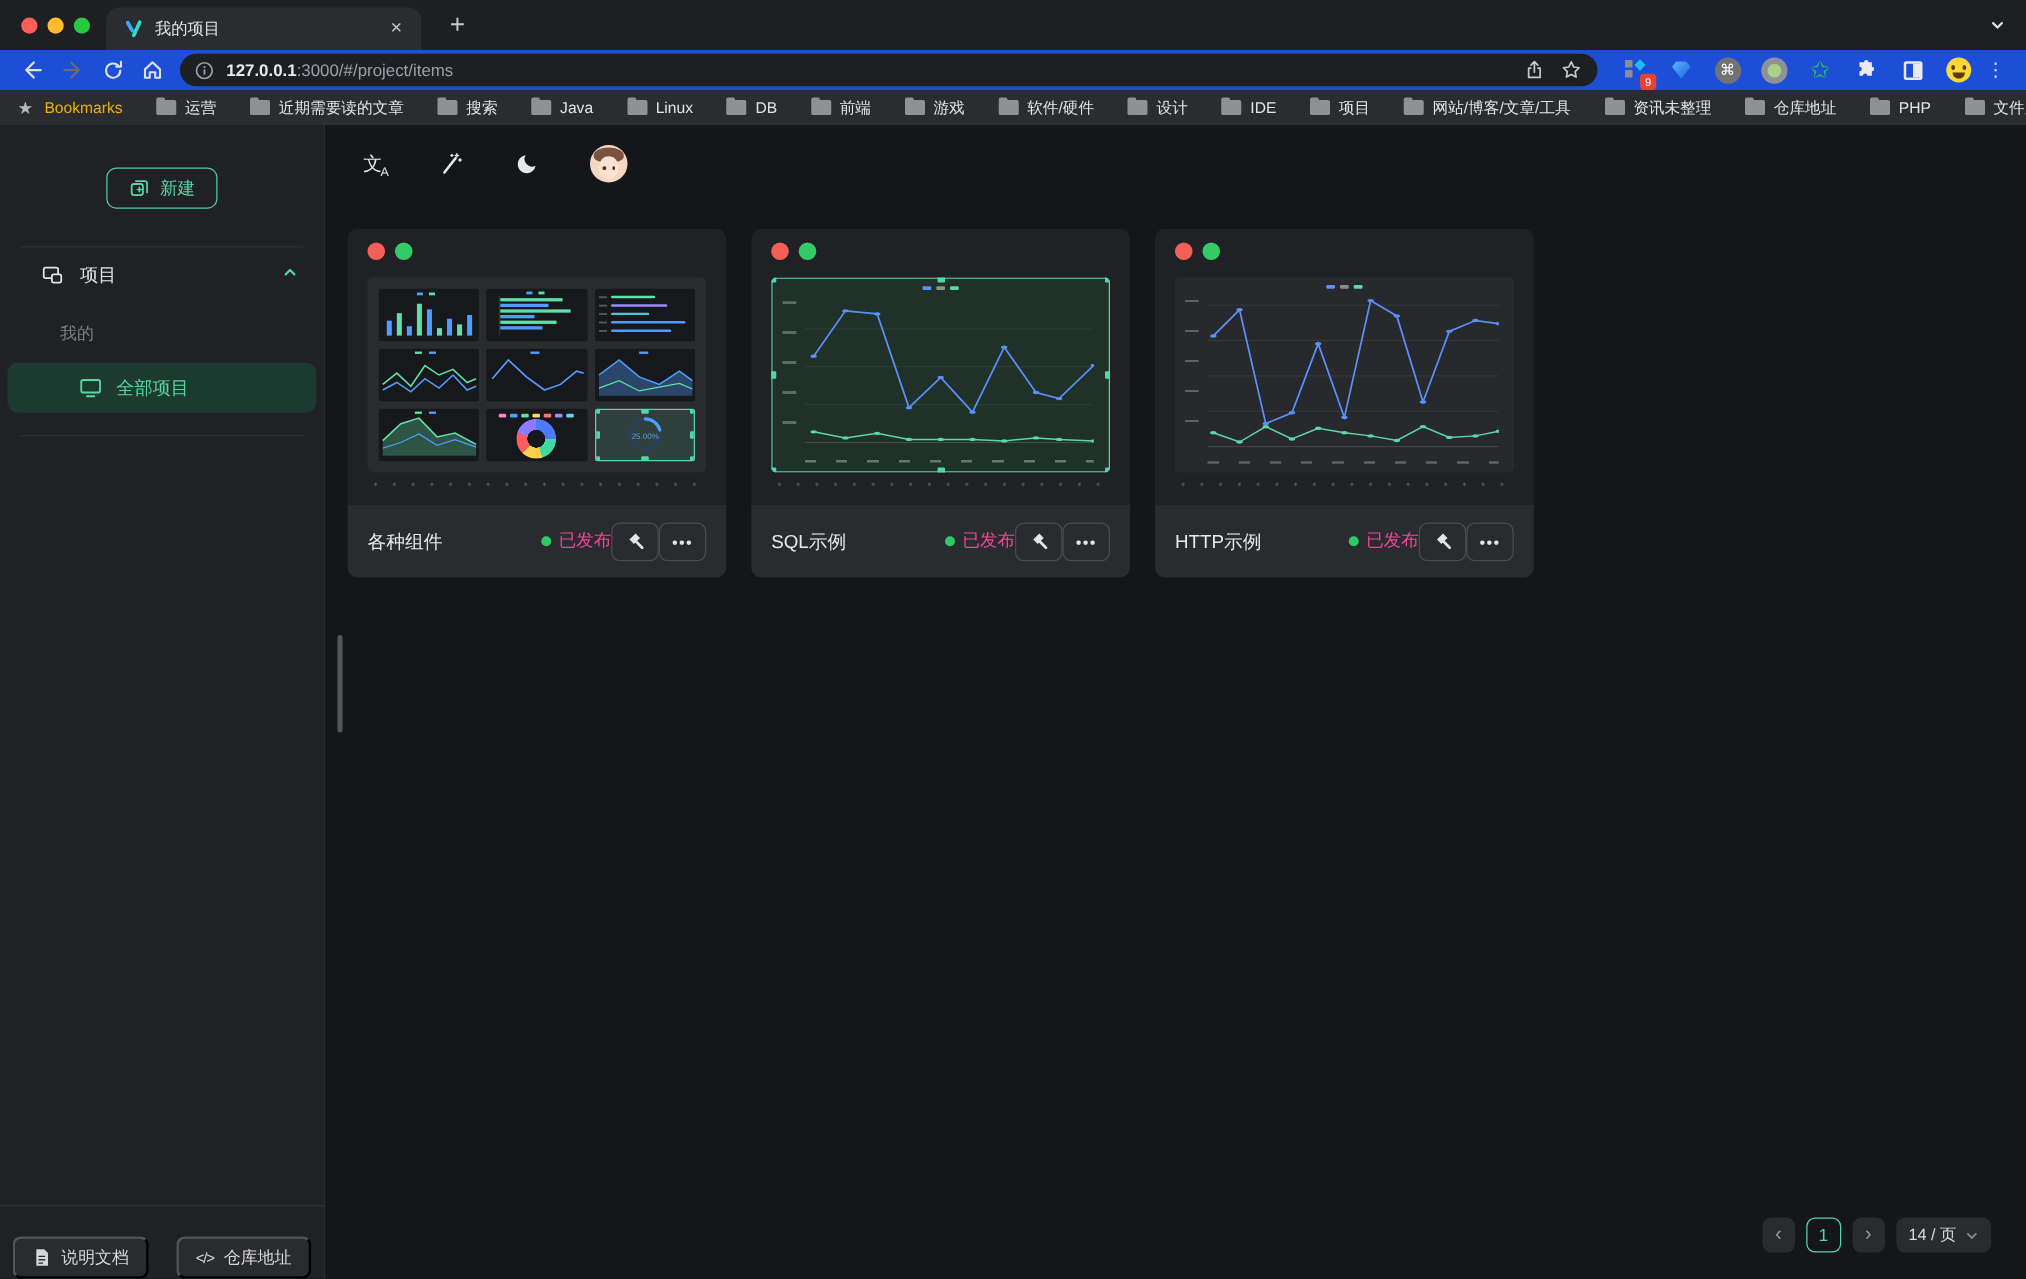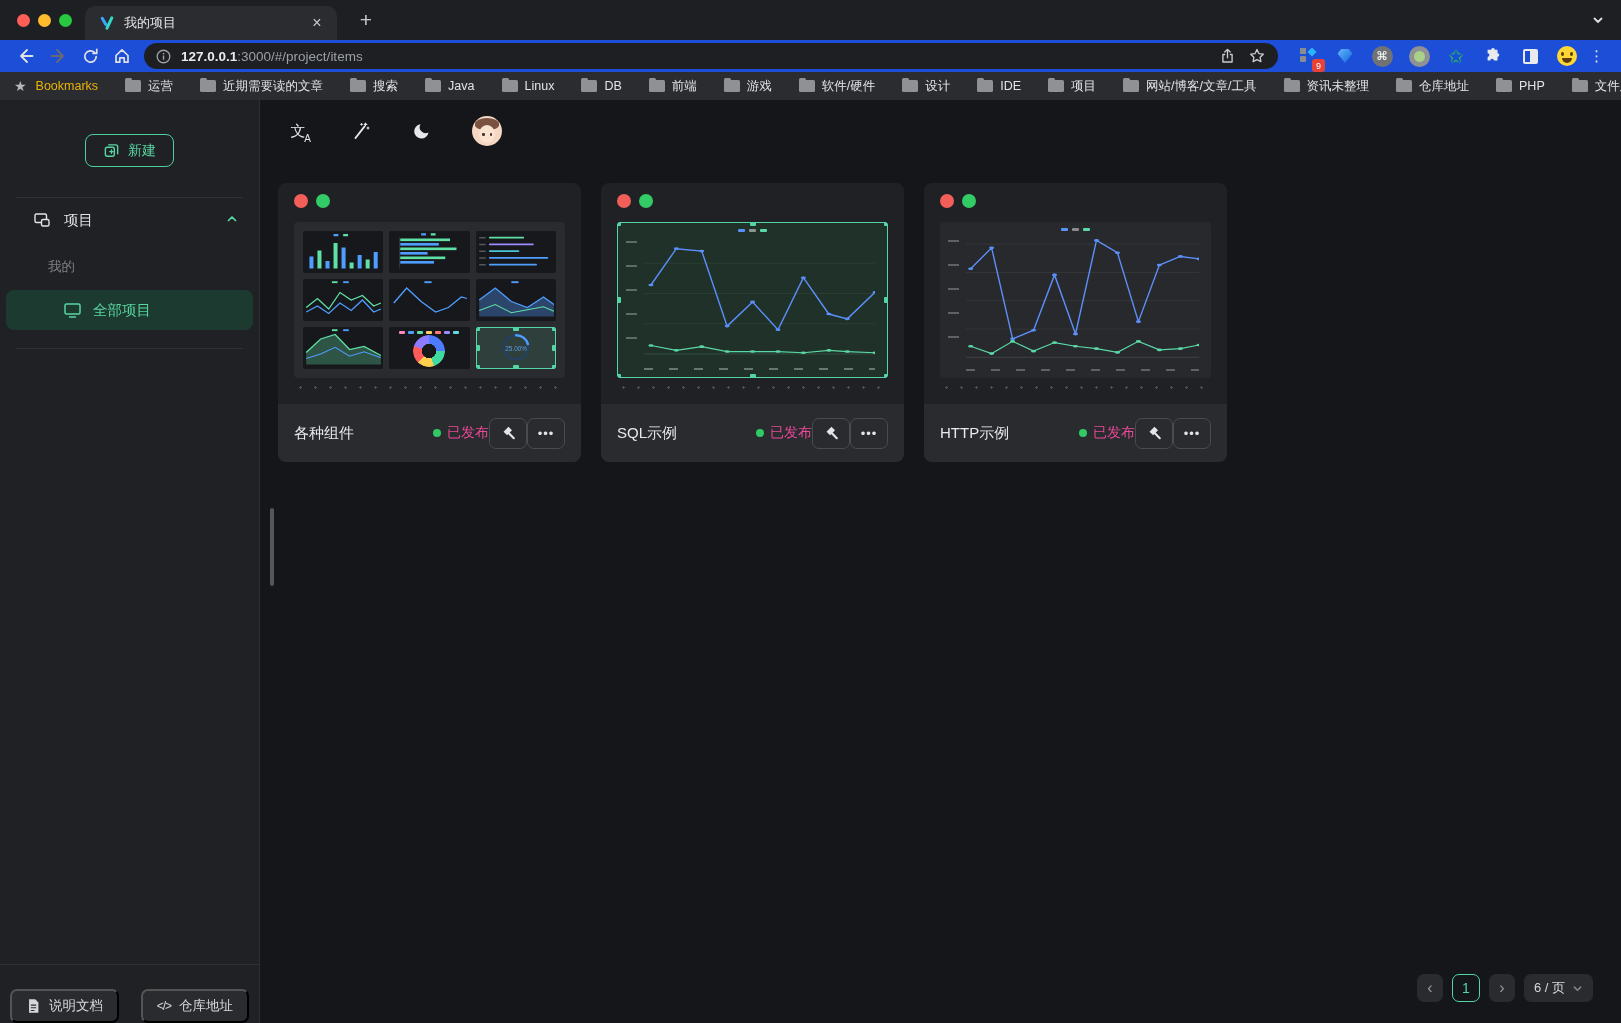--- a/index.html
+++ b/index.html
@@ -671,20 +671,20 @@
 
     </div>
 
     <div class="scrollthumb"></div>
 
     <div class="pagination">
       <span class="pg-btn">‹</span>
       <span class="pg-cur">1</span>
       <span class="pg-btn">›</span>
       <span class="pg-size">
-        <span>6 / 页</span>
+        <span>14 / 页</span>
         <svg width="11" height="11" viewBox="0 0 12 12">
             <path d="M2.5 4.5 L6 8 L9.5 4.5" stroke="#85868a" stroke-width="1.6" fill="none" stroke-linecap="round"></path>
           </svg>
       </span>
     </div>
   </div>
 </div>
 
 </body></html>

